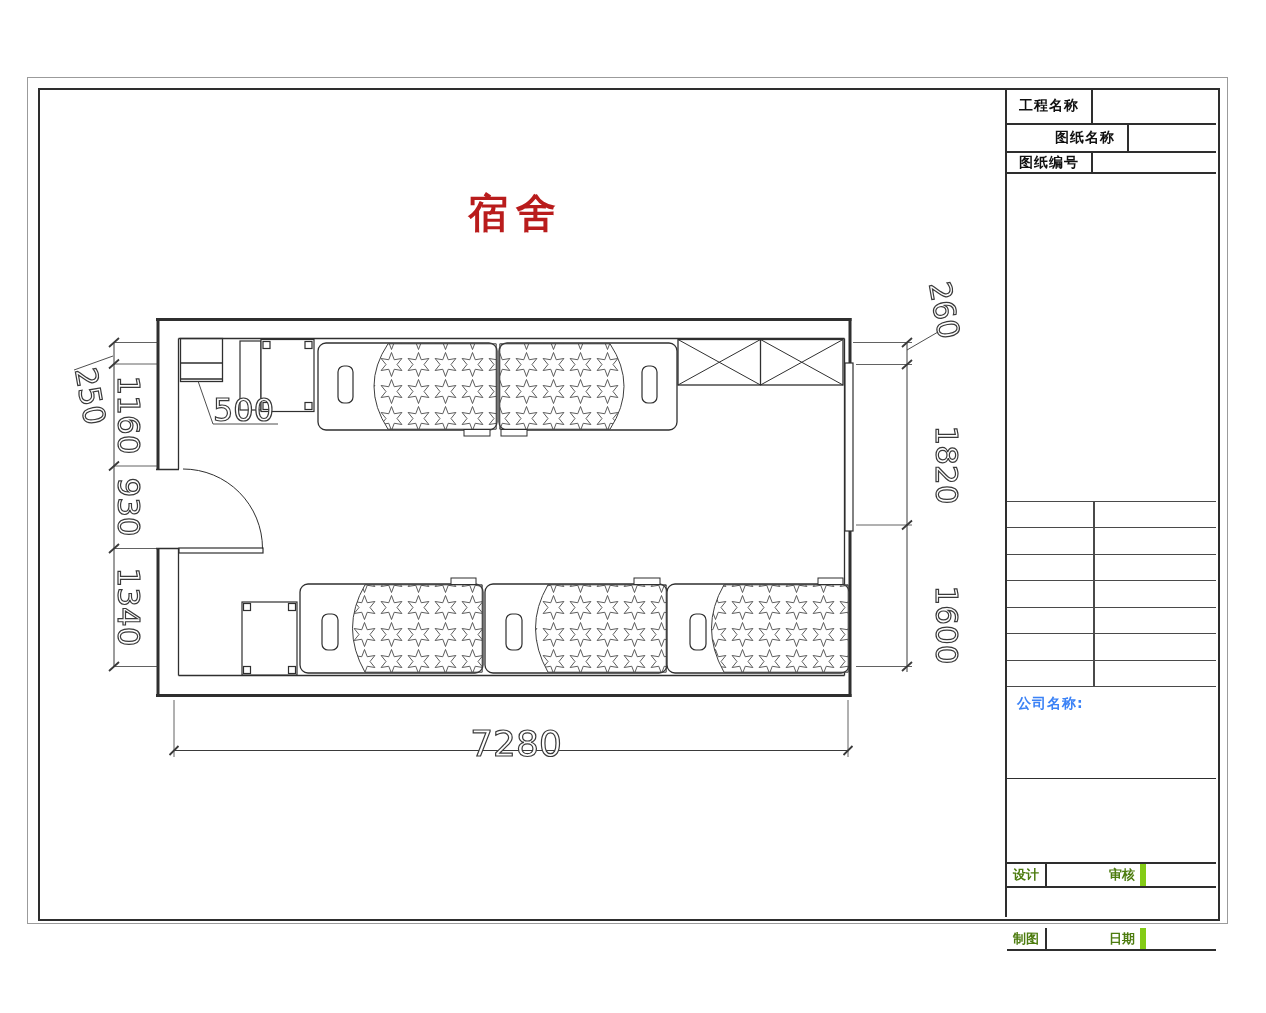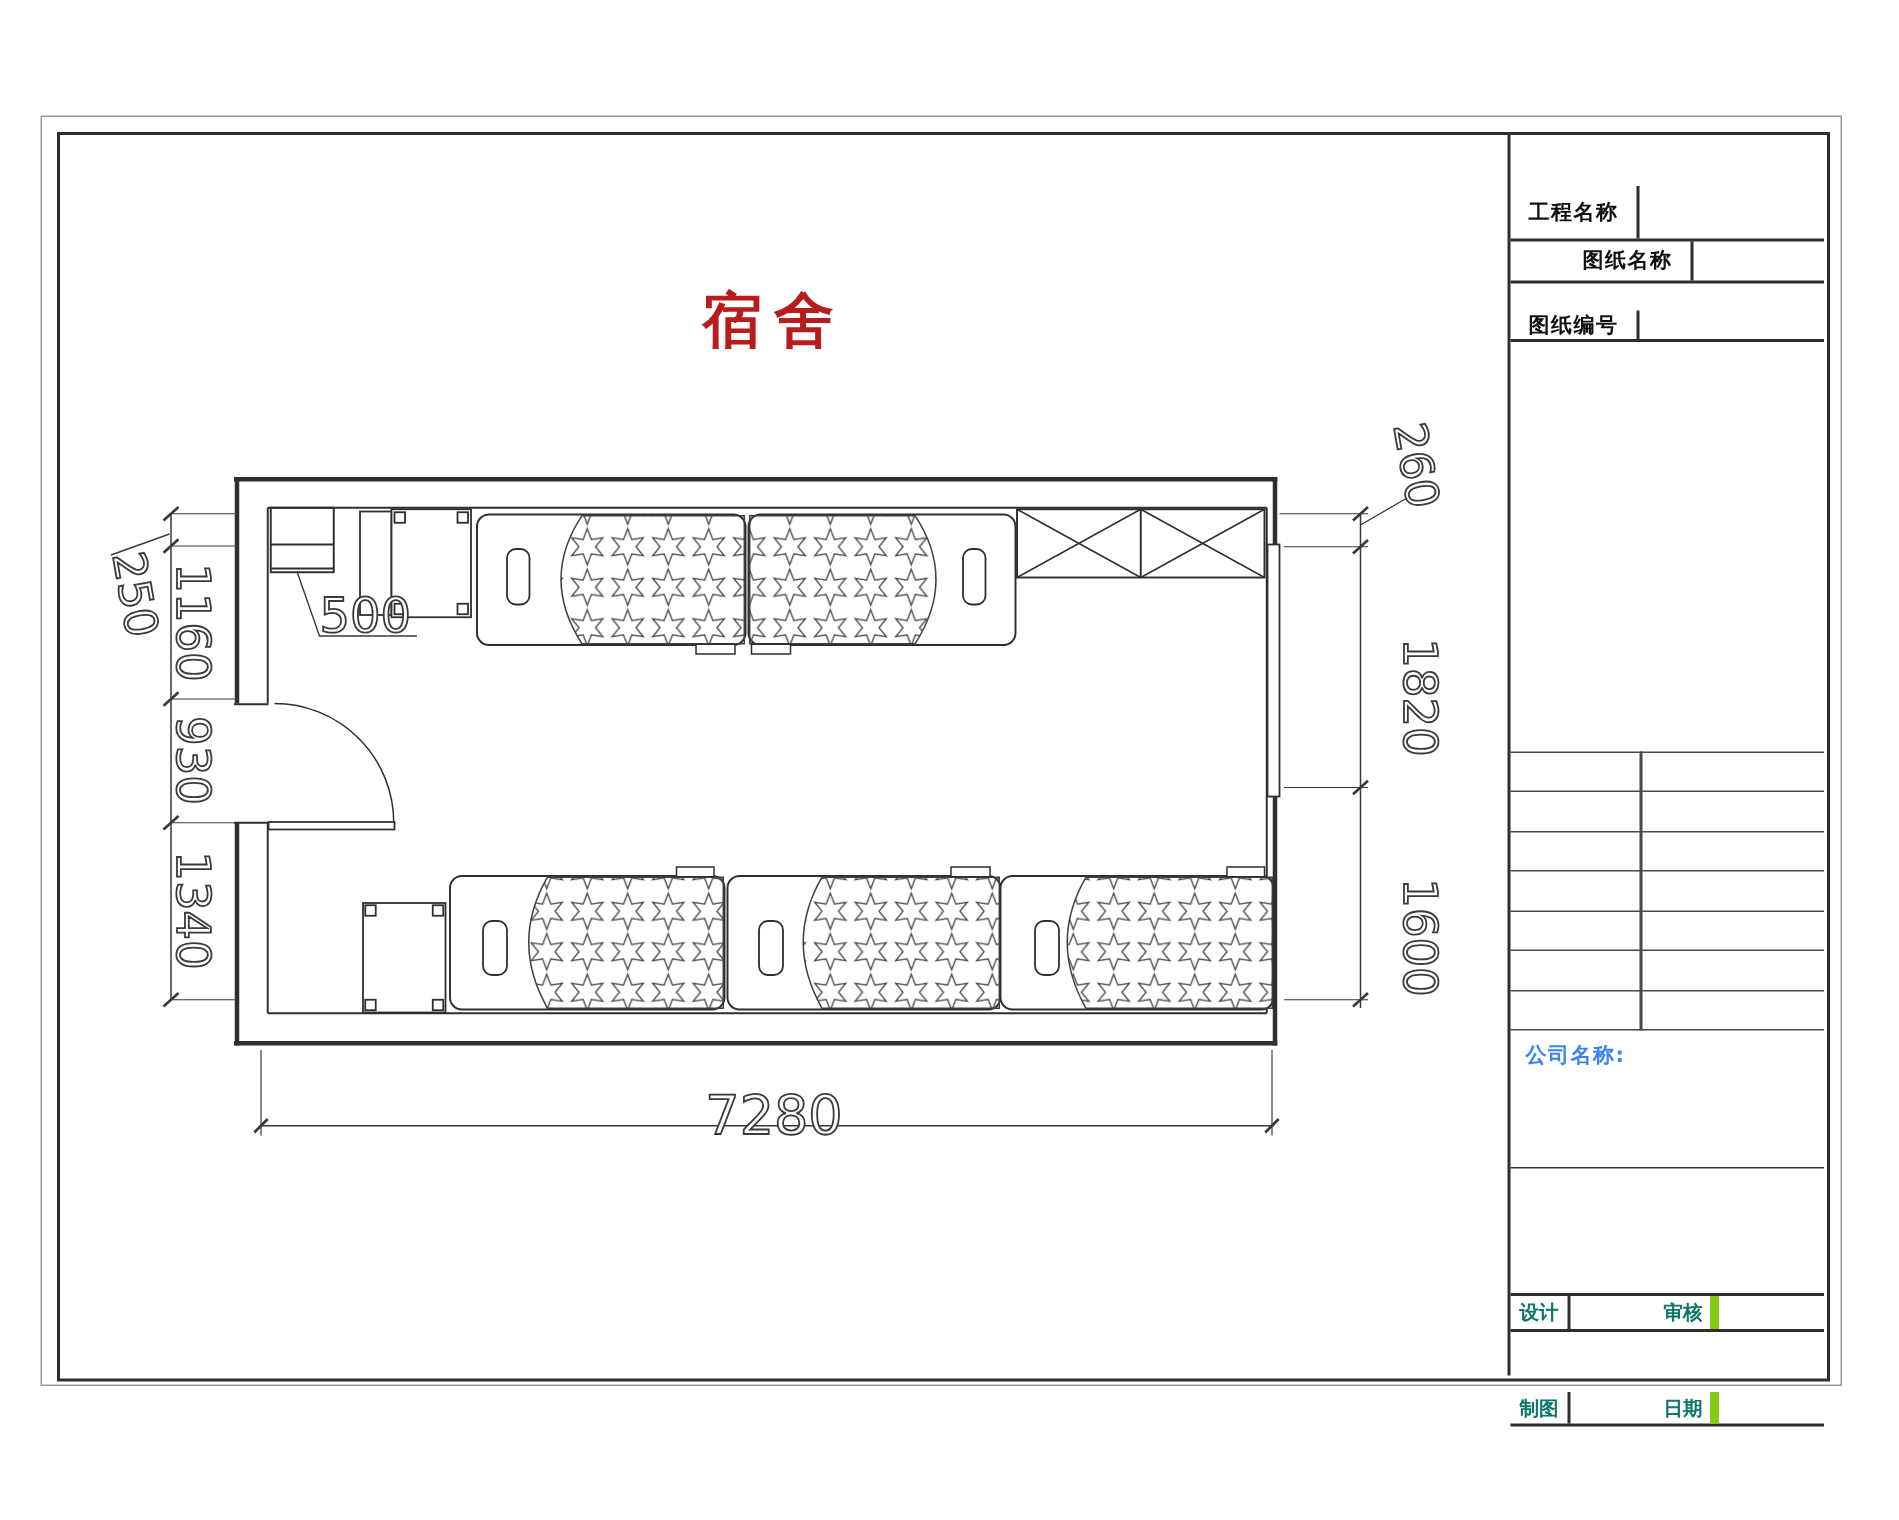--- a/index.html
+++ b/index.html
@@ -6,31 +6,31 @@
     font-family:"DejaVu Sans","Liberation Sans",sans-serif;position:relative;overflow:hidden;}
   .abs{position:absolute;}
   
   .outer-frame{left:27px;top:77px;width:1199px;height:845px;border:1px solid #9b9b9b;}
   .inner-frame{left:38px;top:88px;width:1178px;height:829px;border:2px solid #2e2e2e;}
   
   .plan-title{left:468px;top:186px;font-size:40px;color:#b91c1c;letter-spacing:8px;font-weight:bold;}
   
   .tblock{left:1005px;top:88px;width:211px;height:829px;border-left:2px solid #2e2e2e;box-sizing:border-box;}
   .tb-cell{position:absolute;box-sizing:border-box;}
-  .tb-row{border-bottom:2px solid #2e2e2e;left:0;width:100%;display:flex;margin-top:36px;}
+  .tb-row{border-bottom:2px solid #2e2e2e;left:0;width:100%;display:flex;}
   .tb-label{width:86px;border-right:2px solid #2e2e2e;box-sizing:border-box;display:flex;
     align-items:center;justify-content:center;font-weight:bold;font-size:14px;color:#111;letter-spacing:1px;}
   .tb-value{flex:1;}
   .grid7{left:0;top:413px;width:100%;height:186px;border-top:1.5px solid #4a4a4a;display:flex;flex-direction:column;}
   .grid7 >div{flex:1;border-bottom:1.5px solid #4a4a4a;}
   .grid7-div{left:86px;top:413px;width:2px;height:186px;background:#4a4a4a;}
   .company{left:0;top:599px;width:100%;height:92px;border-bottom:1.5px solid #2e2e2e;
     font-weight:bold;font-size:14px;color:#3b82f6;padding:8px 0 0 10px;letter-spacing:1px;}
   .sign-row{left:0;width:100%;height:24px;display:flex;border-bottom:2px solid #2e2e2e;}
-  .sg{box-sizing:border-box;display:flex;align-items:center;font-weight:bold;font-size:13px;color:#0f766e;}
+  .sg{box-sizing:border-box;display:flex;align-items:center;font-weight:bold;font-size:13px;color:#4d7c0f;}
   .sg.c1{width:40px;border-right:2px solid #2e2e2e;justify-content:center;}
   .sg.c2{width:99px;border-right:6px solid #84cc16;justify-content:flex-end;padding-right:5px;}
   .sg.c3{flex:1;}
   
   svg{position:absolute;left:0;top:0;}
   svg text{font-family:"DejaVu Sans","Liberation Sans",sans-serif;}
   .dim-text{fill:#ffffff;stroke:#3a3a3a;stroke-width:1.2px;}
 </style>
 </head>
 <body>
@@ -154,21 +154,21 @@
 
 <div class="abs tblock">
   <div class="tb-cell tb-row" style="top:0;height:37px;">
     <div class="tb-label">工程名称</div>
     <div class="tb-value"></div>
   </div>
   <div class="tb-cell tb-row" style="top:37px;height:28px;padding-left:36px;">
     <div class="tb-label">图纸名称</div>
     <div class="tb-value"></div>
   </div>
-  <div class="tb-cell tb-row" style="top:83px;height:21px;justify-content:space-between;">
+  <div class="tb-cell tb-row" style="top:65px;height:21px;justify-content:space-between;">
     <div class="tb-label">图纸编号</div>
     <div class="tb-value"></div>
   </div>
 
   <div class="tb-cell grid7">
     <div></div>
       <div></div>
       <div></div>
       <div></div>
       <div></div>

